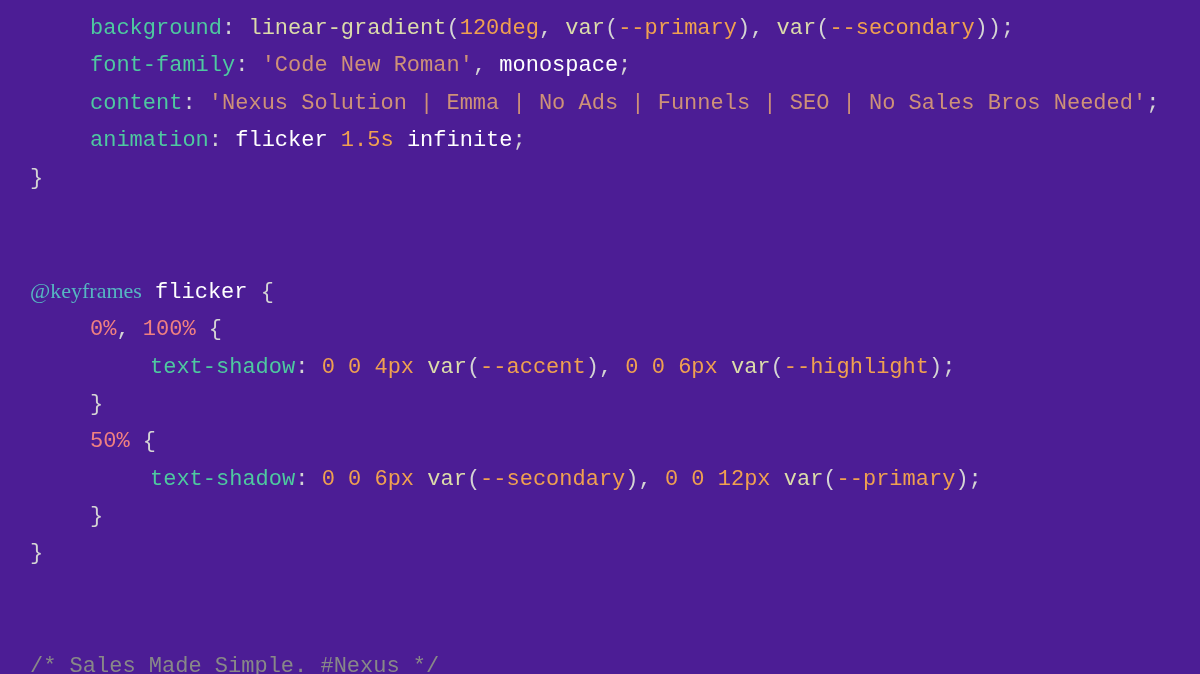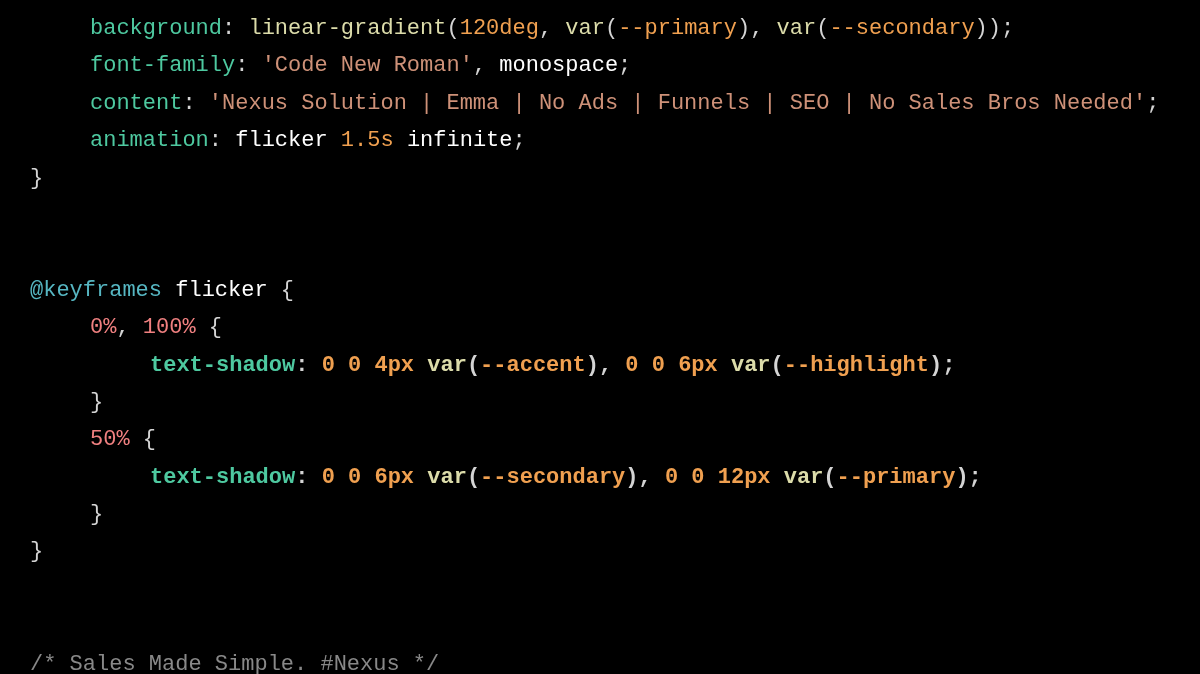--- a/index.html
+++ b/index.html
@@ -14,42 +14,42 @@
       height: 674px;
       overflow: hidden;
       display: flex;
       align-items: flex-start;
       justify-content: flex-start;
     }
 
     .code-container {
       width: 1200px;
       height: 674px;
-      background-color: #000000;
+      background-color: #4c1d95;
       padding: 10px 0 10px 30px;
       font-family: 'Courier New', 'Lucida Console', monospace;
       font-size: 22px;
       line-height: 1.7;
       overflow: hidden;
     }
 
     .code-block {
       white-space: pre;
     }
 
     .indent1 { padding-left: 60px; }
-    .indent2 { padding-left: 120px; font-weight: bold; }
+    .indent2 { padding-left: 120px; }
 
     .line {
       display: block;
       white-space: nowrap;
     }
     .orange { color: #f0a050; }
     .comment { color: #888888; }
-    .at-keyword { color: #56b6c2; }
+    .at-keyword { color: #56b6c2; font-family: Liberation Serif, serif; }
     .string { color: #ce9178; }
     .number { color: #f08080; }
     .property { color: #4ec9a0; }
     .punctuation { color: #d4d4d4; }
     .bold-white { color: #ffffff; font-weight: normal; }
     .func { color: #dcdcaa; }
   </style>
 </head>
 <body>
 

